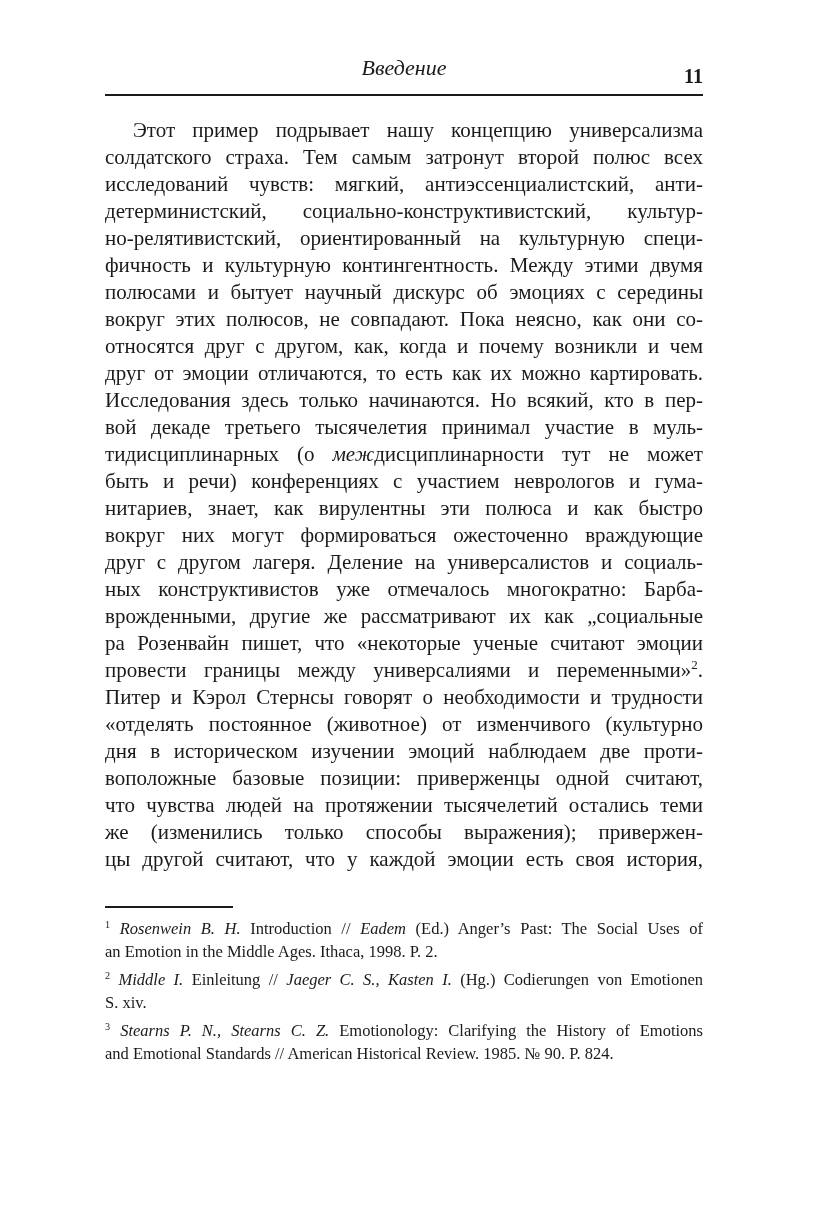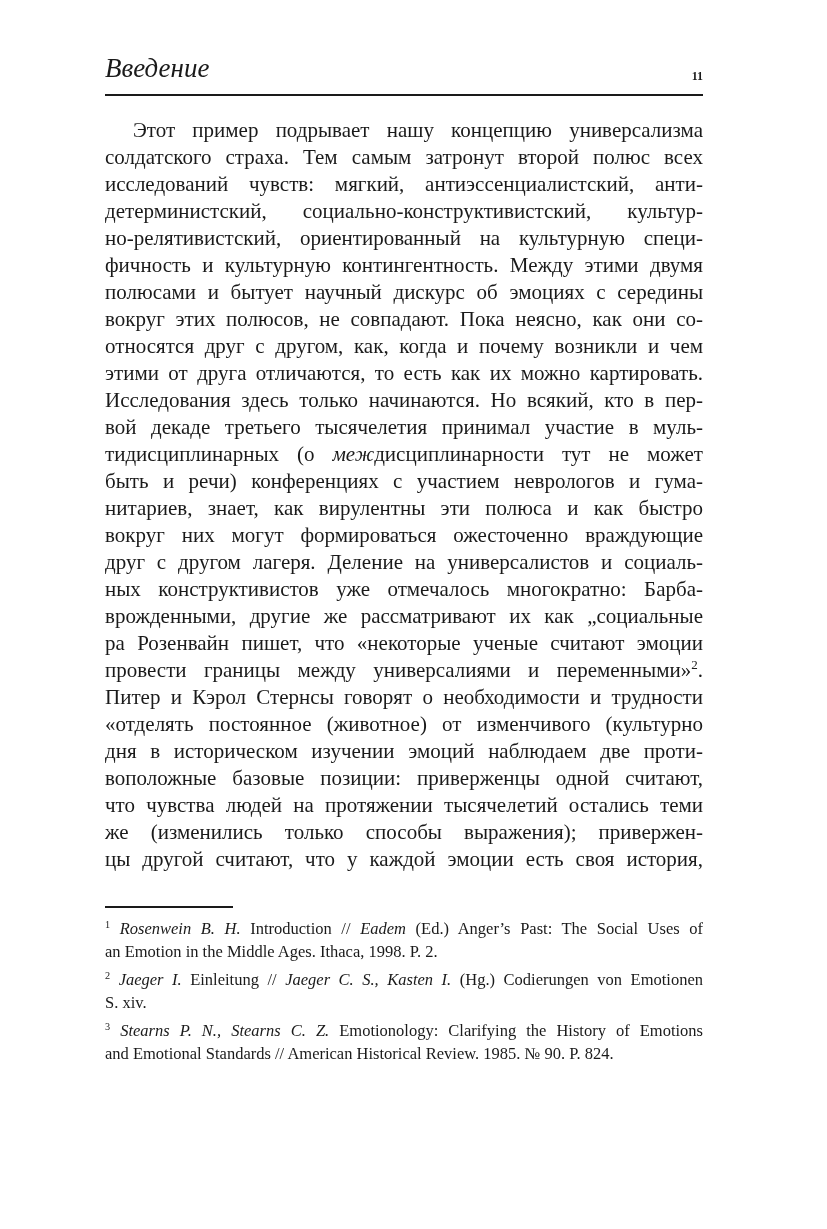--- a/index.html
+++ b/index.html
@@ -22,30 +22,31 @@
     margin-left: 105px;
     width: 598px;
   }
   
   .runhead {
     position: relative;
     padding-top: 56px;
     height: 36px;
   }
   .running-title {
+    text-align: center;
     font-style: italic;
-    font-size: 27px;
+    font-size: 22px;
     line-height: 24px;
   }
   .page-number {
     position: absolute;
     right: 0;
     bottom: 4px;
     font-weight: bold;
-    font-size: 12px;
+    font-size: 20px;
     line-height: 24px;
   }
   .head-rule {
     height: 2px;
     background: #1a1a1a;
     margin-top: 2px;
   }
   
   .body-text {
     margin-top: 21px;
@@ -96,21 +97,21 @@
     <div class="body-text">
         <div class="line indent"><span>Этот пример подрывает нашу концепцию универсализма</span></div>
         <div class="line"><span>солдатского страха. Тем самым затронут второй полюс всех</span></div>
         <div class="line"><span>исследований чувств: мягкий, антиэссенциалистский, анти-</span></div>
         <div class="line"><span>детерминистский, социально-конструктивистский, культур-</span></div>
         <div class="line"><span>но-релятивистский, ориентированный на культурную специ-</span></div>
         <div class="line"><span>фичность и культурную контингентность. Между этими двумя</span></div>
         <div class="line"><span>полюсами и бытует научный дискурс об эмоциях с середины</span></div>
         <div class="line"><span>вокруг этих полюсов, не совпадают. Пока неясно, как они со-</span></div>
         <div class="line"><span>относятся друг с другом, как, когда и почему возникли и чем</span></div>
-        <div class="line"><span>этими от друга отличаются, то есть как их можно картировать.</span></div>
+        <div class="line"><span>друг от эмоции отличаются, то есть как их можно картировать.</span></div>
         <div class="line"><span>Исследования здесь только начинаются. Но всякий, кто в пер-</span></div>
         <div class="line"><span>вой декаде третьего тысячелетия принимал участие в муль-</span></div>
         <div class="line"><span>тидисциплинарных (о </span><em>меж</em><span>дисциплинарности тут не может</span></div>
         <div class="line"><span>быть и речи) конференциях с участием неврологов и гума-</span></div>
         <div class="line"><span>нитариев, знает, как вирулентны эти полюса и как быстро</span></div>
         <div class="line"><span>вокруг них могут формироваться ожесточенно враждующие</span></div>
         <div class="line"><span>друг с другом лагеря. Деление на универсалистов и социаль-</span></div>
         <div class="line"><span>ных конструктивистов уже отмечалось многократно: Барба-</span></div>
         <div class="line"><span>врожденными, другие же рассматривают их как „социальные</span></div>
         <div class="line"><span>ра Розенвайн пишет, что «некоторые ученые считают эмоции</span></div>
@@ -124,21 +125,21 @@
         <div class="line"><span>цы другой считают, что у каждой эмоции есть своя история,</span></div>
       </div>
 
     <div class="fn-rule"></div>
     <div class="footnotes">
         <div class="footnote">
           <div class="fline"><sup>1</sup><span> </span><em>Rosenwein B. H.</em><span> Introduction // </span><em>Eadem</em><span> (Ed.) Anger’s Past: The Social Uses of</span></div>
           <div class="fline last"><span>an Emotion in the Middle Ages. Ithaca, 1998. P. 2.</span></div>
         </div>
         <div class="footnote">
-          <div class="fline"><sup>2</sup><span> </span><em>Jaeger I.</em><span> Einleitung // </span><em>Jaeger C. S., Kasten I.</em><span> (Hg.) Codierungen von Emotionen</span></div>
+          <div class="fline"><sup>2</sup><span> </span><em>Middle I.</em><span> Einleitung // </span><em>Jaeger C. S., Kasten I.</em><span> (Hg.) Codierungen von Emotionen</span></div>
           <div class="fline last"><span>S. xiv.</span></div>
         </div>
         <div class="footnote">
           <div class="fline"><sup>3</sup><span> </span><em>Stearns P. N., Stearns C. Z.</em><span> Emotionology: Clarifying the History of Emotions</span></div>
           <div class="fline last"><span>and Emotional Standards // American Historical Review. 1985. № 90. P. 824.</span></div>
         </div>
       </div>
 
   </div>
 </div>

